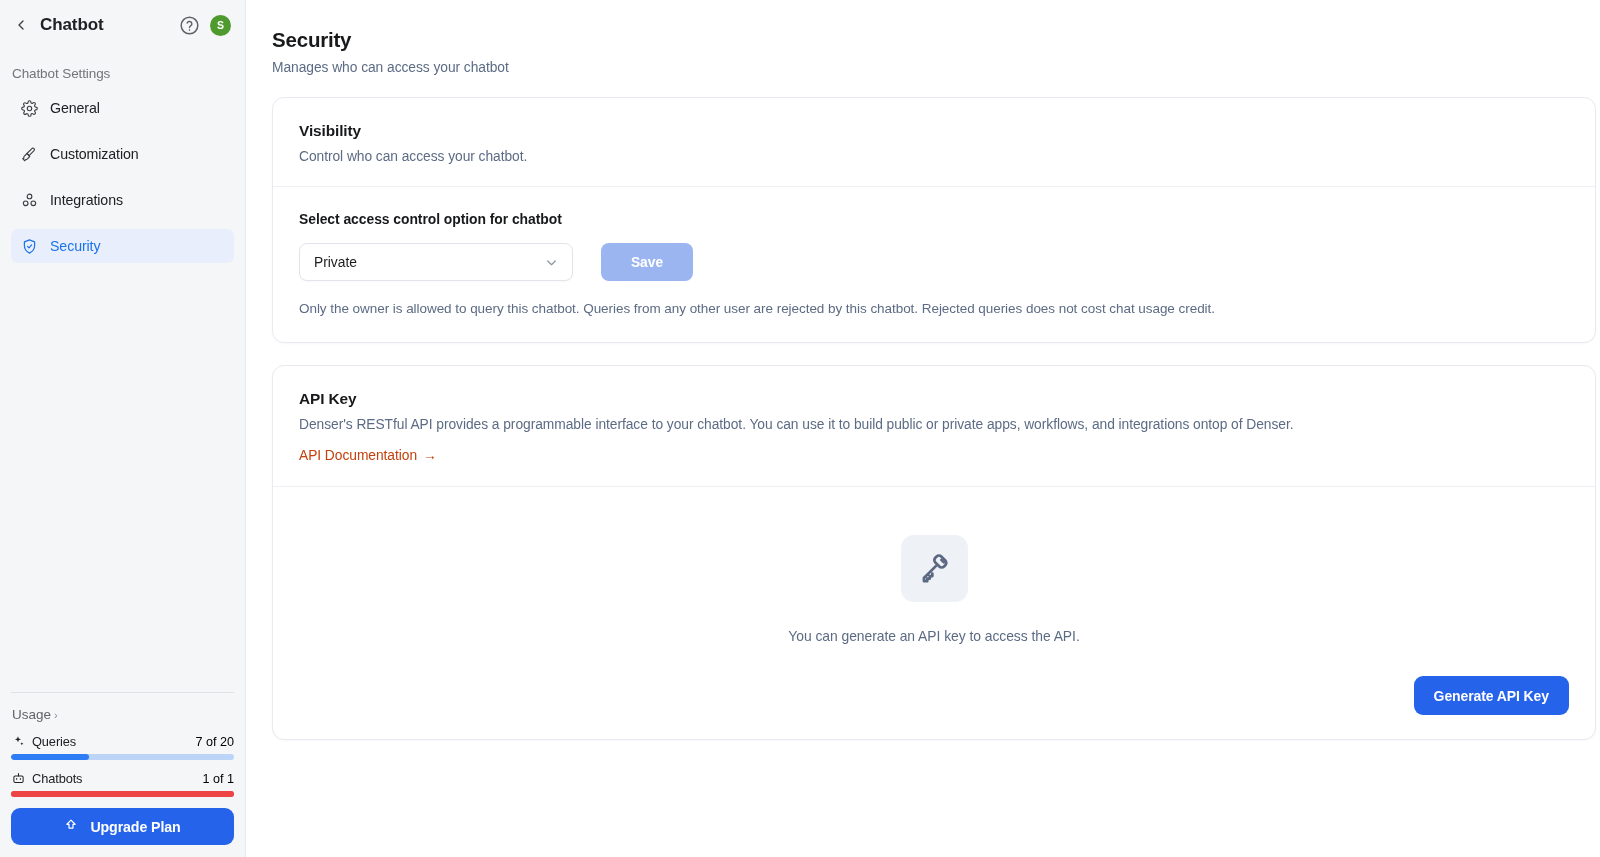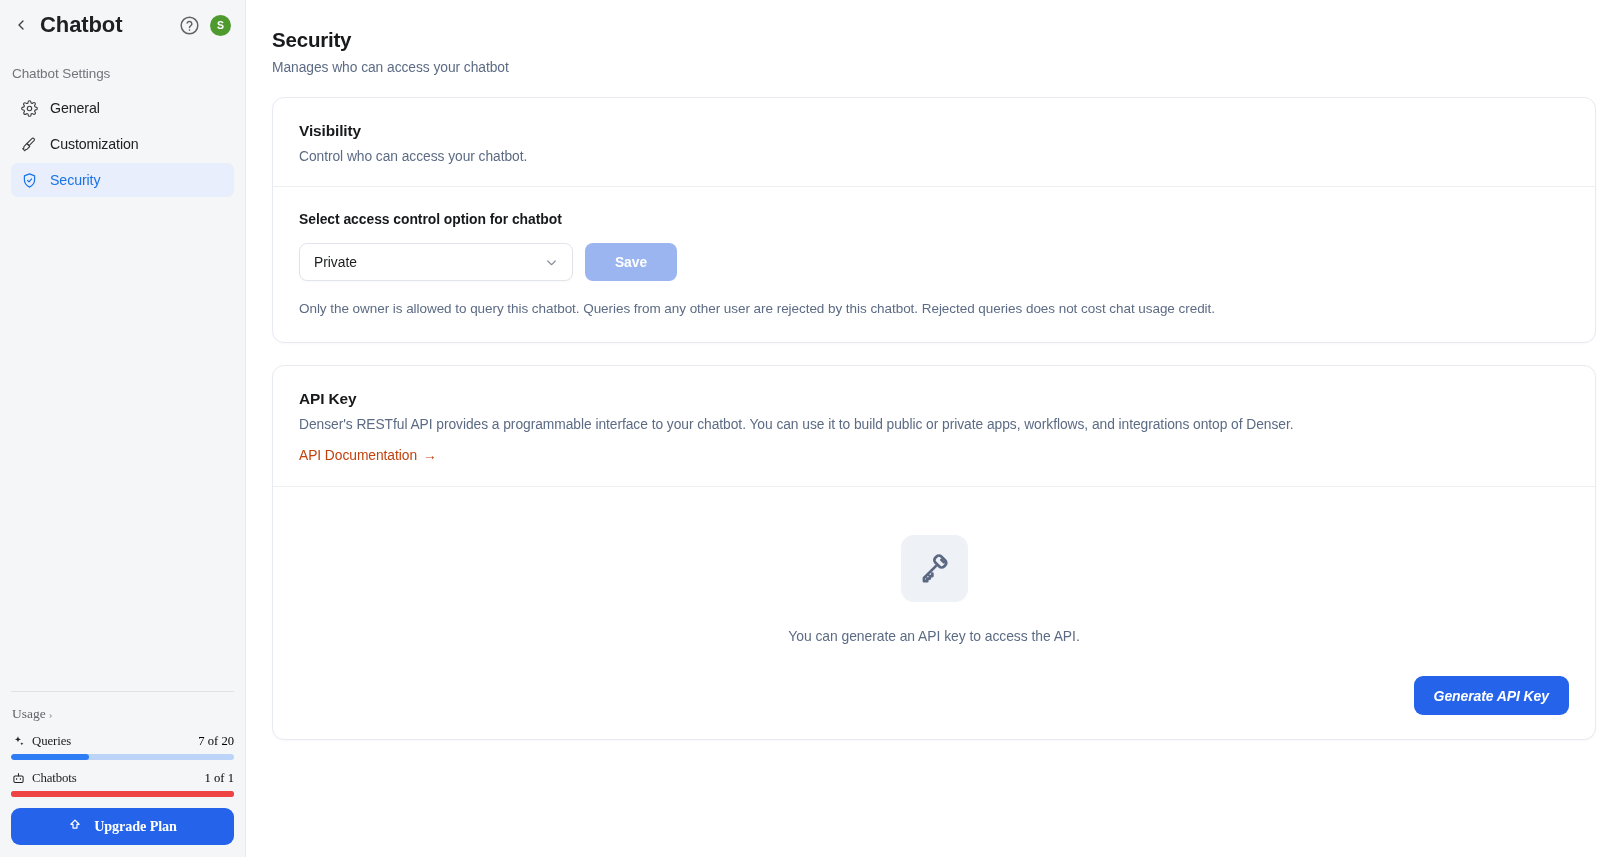--- a/index.html
+++ b/index.html
@@ -25,55 +25,55 @@
     display: flex; align-items: center;
     padding: 0 14px 0 12px;
     gap: 10px;
   }
   .back-chevron {
     width: 18px; height: 18px;
     display: flex; align-items: center; justify-content: center;
     color: #3c4043; cursor: pointer;
   }
   .sb-title {
-    font-size: 22px; font-weight: 700; color: #202124;
+    font-size: 17px; font-weight: 700; color: #202124;
     letter-spacing: -0.1px;
     flex: 1;
   }
   .help-icon {
     width: 21px; height: 21px; cursor: pointer;
     color: #5f6368;
   }
   .avatar {
     width: 21px; height: 21px; border-radius: 50%;
     background: #4f9a2f;
     color: #ffffff; font-size: 10.5px; font-weight: 600;
     display: flex; align-items: center; justify-content: center;
     cursor: pointer;
   }
   .sb-section-label {
     font-size: 13.5px; color: #70757a;
     padding: 16px 0 10px 12px;
     letter-spacing: -0.1px;
   }
-  .nav { padding: 0 11px; display: flex; flex-direction: column; gap: 2px; }
+  .nav { padding: 0 11px; display: flex; flex-direction: column; gap: 12px; }
   .nav-item {
     display: flex; align-items: center; gap: 12px;
     height: 34px; padding: 0 10px;
     border-radius: 7px;
     font-size: 14.2px; color: #202124;
     cursor: pointer;
     letter-spacing: -0.1px;
   }
   .nav-item.active { background: #e8eefc; color: #1a73e8; }
   .nav-ico { width: 17px; height: 17px; display:flex; align-items:center; justify-content:center; flex: 0 0 17px; }
 
   .sb-spacer { flex: 1; }
 
-  .usage-wrap { padding: 0 11px 12px 11px; font-family: Liberation Serif, serif; }
+  .usage-wrap { padding: 0 11px 12px 11px; }
   .usage-divider { height: 1px; background: #dfe1e5; margin: 0 0 14px 0; }
   .usage-title {
     font-size: 13.5px; color: #5f6368; margin-bottom: 12px;
     display: flex; align-items: center; gap: 3px; cursor: pointer;
     padding-left: 1px;
   }
   .usage-title .chev { font-size: 11px; color: #8a8f94; }
   .usage-row { margin-bottom: 11px; }
   .usage-line {
     display: flex; align-items: center; gap: 7px;
@@ -121,21 +121,21 @@
     box-shadow: 0 1px 2px rgba(16,24,40,0.03);
     width: 1324px;
   }
   .card-head { padding: 24px 26px 22px 26px; }
   .card-title { font-size: 15.4px; font-weight: 700; color: #18191b; letter-spacing: -0.1px; }
   .card-desc { font-size: 13.8px; color: #5c6b84; margin-top: 9px; letter-spacing: -0.05px; }
   .card-divider { height: 1px; background: #edeff3; }
   .card-body { padding: 24px 26px 26px 26px; }
 
   .field-label { font-size: 13.9px; font-weight: 700; color: #18191b; letter-spacing: -0.05px; }
-  .control-row { display: flex; align-items: center; gap: 12px; margin-top: 16px; }
+  .control-row { display: flex; align-items: center; gap: 28px; margin-top: 16px; }
   .select {
     width: 274px; height: 38px;
     border: 1px solid #e1e4ea; border-radius: 8px;
     background: #fff;
     display: flex; align-items: center; justify-content: space-between;
     padding: 0 13px 0 14px;
     font-size: 13.8px; color: #1b1c1e;
     cursor: pointer;
     box-shadow: 0 1px 2px rgba(16,24,40,0.03);
   }
@@ -166,21 +166,20 @@
   }
   .empty-text { font-size: 13.9px; color: #5c6b84; margin-top: 26px; letter-spacing: -0.05px; }
   .btn-row { display: flex; justify-content: flex-end; padding: 22px 26px 24px 26px; }
   .gen-btn {
     height: 39px; padding: 0 20px;
     background: #2563eb; color: #fff;
     border: none; border-radius: 9px;
     font-size: 14px; font-weight: 700;
     cursor: pointer; font-family: inherit;
     letter-spacing: -0.1px;
-    font-style: italic;
   }
 </style>
 </head>
 <body>
 
 <div class="app">
 
   <aside class="sidebar">
 
     <div class="sb-header">
@@ -219,20 +218,30 @@
       <div class="nav-item">
         <span class="nav-ico">
           <svg width="17" height="17" viewBox="0 0 24 24" fill="none" stroke="#3c4043" stroke-width="1.6" stroke-linejoin="round">
             <path d="M18.4 3.6a2.1 2.1 0 0 1 0 3l-7 7-3-3 7-7a2.1 2.1 0 0 1 3 0z"></path>
             <path d="M8.4 10.6l-3.6 3.6a3 3 0 0 0-.9 2.1v1.5H2.4l3 3 1.2-1.5a3 3 0 0 0 2.1-.9l3.6-3.6z"></path>
           </svg>
         </span>
         <span>Customization</span>
       </div>
 
+      <div class="nav-item">
+        <span class="nav-ico">
+          <svg width="17" height="17" viewBox="0 0 24 24" fill="none" stroke="#3c4043" stroke-width="1.6">
+            <circle cx="12" cy="6.3" r="3.3"></circle>
+            <circle cx="6.6" cy="16" r="3.3"></circle>
+            <circle cx="17.4" cy="16" r="3.3"></circle>
+          </svg>
+        </span>
+        <span>Integrations</span>
+      </div>
 
       <div class="nav-item active">
         <span class="nav-ico">
           <svg width="17" height="17" viewBox="0 0 24 24" fill="none" stroke="#1a73e8" stroke-width="1.7" stroke-linecap="round" stroke-linejoin="round">
             <path d="M12 2.6l7.2 2.9v5.6c0 4.6-3 8.2-7.2 10.3-4.2-2.1-7.2-5.7-7.2-10.3V5.5z"></path>
             <polyline points="9.2 11.8 11.3 13.9 15 9.8"></polyline>
           </svg>
         </span>
         <span>Security</span>
       </div>

